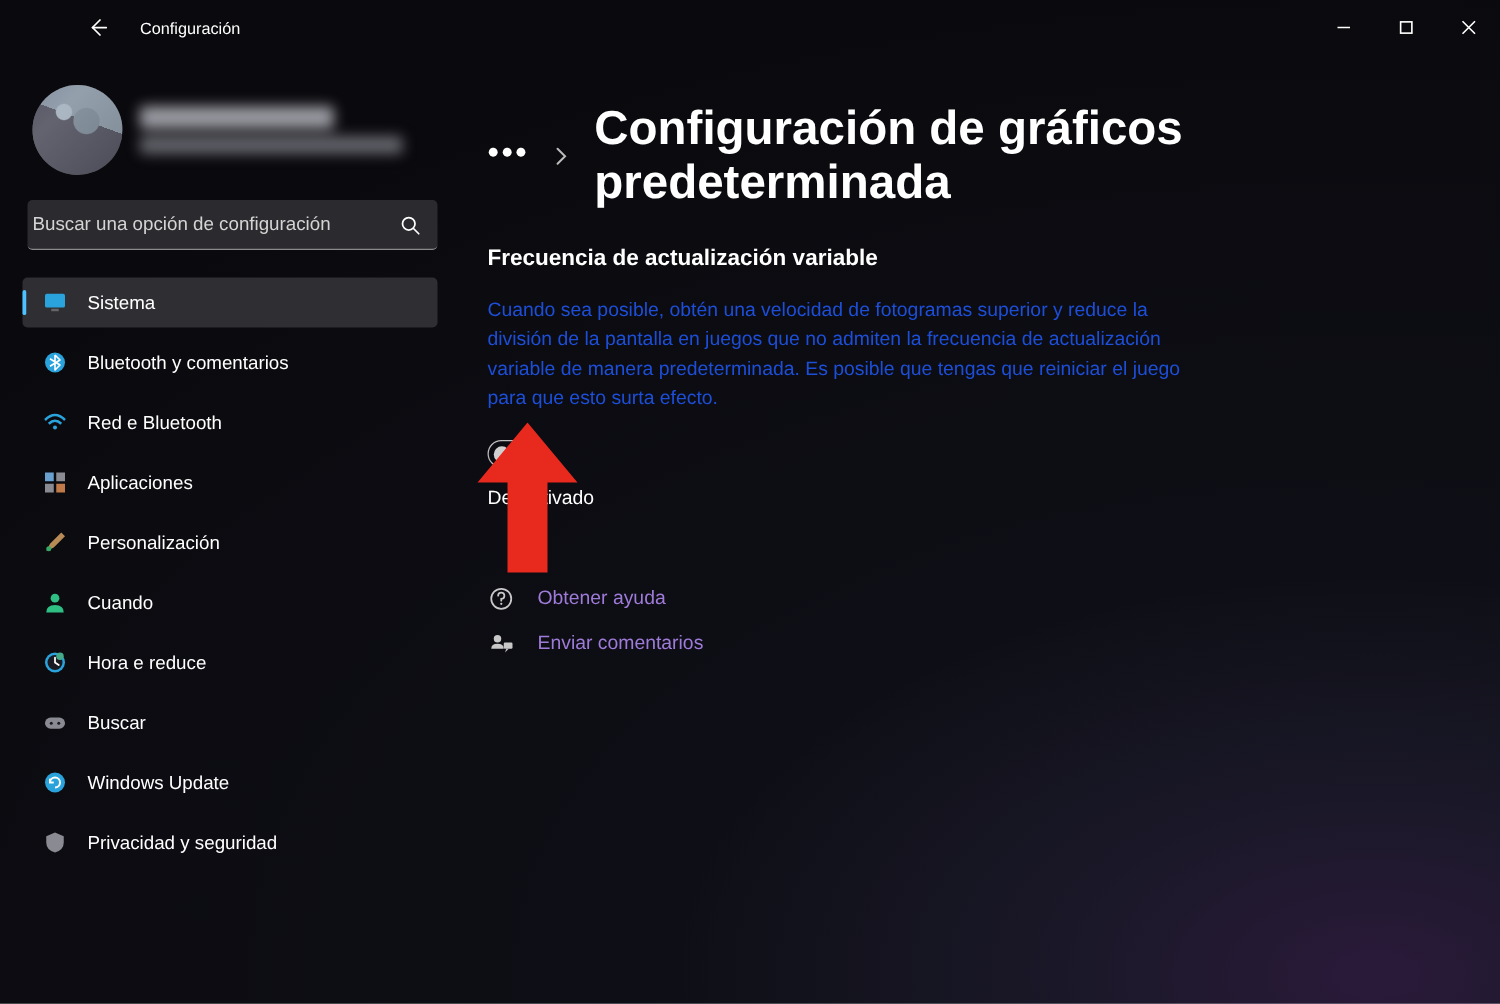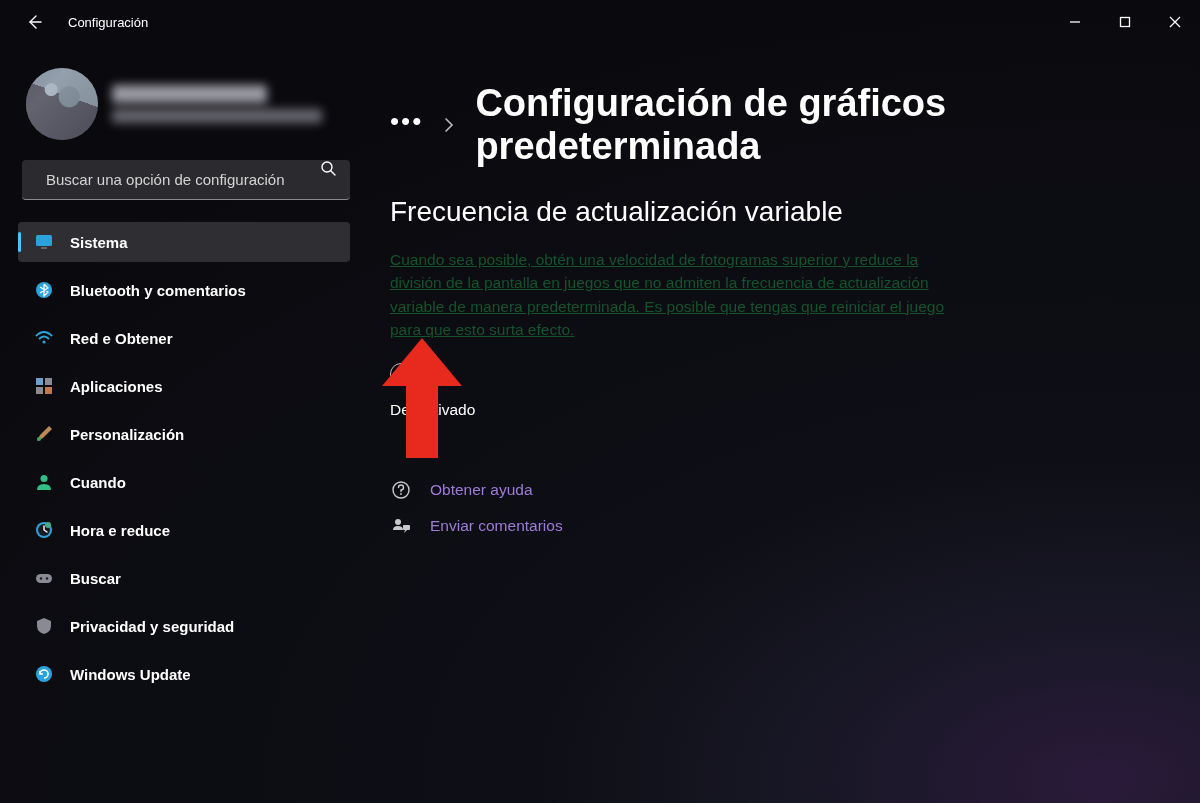--- a/index.html
+++ b/index.html
@@ -6,21 +6,21 @@
   body {
     width: 1200px; height: 803px;
     background: radial-gradient(ellipse 1400px 800px at 1100px 780px, #2a1a3a 0%, #1a1828 18%, #0e0f16 40%, #0a0a0e 100%);
     font-family: "Segoe UI", Arial, sans-serif;
     color: #ffffff;
     overflow: hidden;
     position: relative;
   }
   .titlebar {
     display: flex; align-items: center;
-    height: 44px; padding: 0 0 0 20px;
+    height: 44px; padding: 0 0 0 20px; margin-left: 44px;
   }
   .back-btn { width: 28px; height: 28px; display:flex; align-items:center; justify-content:center; cursor:pointer; }
   .app-title { margin-left: 20px; font-size: 13px; font-weight: 400; }
   .win-controls { margin-left:auto; display:flex; }
   .win-btn { width: 50px; height:38px; display:flex; align-items:center; justify-content:center; cursor:pointer; }
   .layout { display:flex; height: calc(100% - 44px); }
   .sidebar { width: 360px; padding: 10px 10px 0 18px; }
   .profile { display:flex; align-items:center; gap:14px; margin: 14px 0 20px 8px; position:relative; }
   .avatar { width:72px; height:72px; border-radius:50%; overflow:hidden; flex-shrink:0;
     background: linear-gradient(135deg, #5a5a6a 0%, #888 30%, #3a3a3a 100%);
@@ -31,50 +31,49 @@
       radial-gradient(circle at 35% 30%, #bcd 6px, transparent 7px),
       radial-gradient(circle at 60% 40%, #89a 10px, transparent 11px),
       linear-gradient(200deg, #9ab 0 40%, #556 40% 100%);
     opacity:.7;
   }
   .profile-text { filter: blur(5px); }
   .pline1 { width: 155px; height: 18px; background:#9a9aa2; border-radius:3px; margin-bottom:6px; }
   .pline2 { width: 210px; height: 14px; background:#66666e; border-radius:3px; }
   .search {
     width: 328px; height: 40px; background: #2b2b2f; border-radius:4px;
-    display:flex; padding:0 14px 0 24px; margin: 0 0 22px 4px;
+    display:flex; align-items:center; padding:0 14px 0 4px; margin: 0 0 22px 4px;
     border-bottom: 1.5px solid #8a8a8a;
   }
   .search input {
     flex:1; background:transparent; border:none; outline:none;
     color:#e8e8e8; font-size:15px;
   }
   .search input::placeholder{ color:#d4d4d4; }
   .search-ico{ color:#fff; }
   .nav { list-style:none; }
   .nav li {
     display:flex; align-items:center; gap:16px;
     height: 40px; padding: 0 12px 0 16px; border-radius:4px;
     font-size: 15px; cursor:pointer; position:relative;
     margin-bottom: 8px;
-    font-weight: bold;
   }
   .nav li.active { background:#2e2e33; }
   .nav li.active::before {
     content:""; position:absolute; left:0; top:10px; bottom:10px; width:3px;
     background:#4cc2ff; border-radius:2px;
   }
   .nav .ico { width:20px; height:20px; display:flex; align-items:center; justify-content:center; flex-shrink:0; }
   .main { flex:1; padding: 38px 40px 0 30px; }
   .breadcrumb { display:flex; align-items:center; gap:18px; margin-bottom: 28px; }
   .bc-more { font-size:26px; letter-spacing:2px; cursor:pointer; line-height:1; padding-bottom:8px;}
   .bc-chev { width:18px; height:18px; }
   .bc-title { font-size: 38px; font-weight:600; }
-  .section-h { font-size: 28px; font-weight:400; margin-bottom: 20px; }
-  .section-p { font-size: 15.5px; line-height:1.5; color:#14532d; max-width: 560px; margin-bottom: 22px; text-decoration: underline; }
+  .section-h { font-size: 18px; font-weight:700; margin-bottom: 20px; }
+  .section-p { font-size: 15.5px; line-height:1.5; color:#1d4ed8; max-width: 560px; margin-bottom: 22px; }
   .toggle-row { display:flex; gap:16px; margin-bottom: 60px; flex-direction: column; }
   .toggle {
     width: 46px; height:22px; border:1px solid #bdbdbd; border-radius:11px;
     position:relative; cursor:pointer; background:transparent;
   }
   .toggle .knob {
     position:absolute; left:4px; top:4px; width:13px; height:13px; border-radius:50%;
     background:#d0d0d0;
   }
   .toggle-label { font-size:15.5px; }
@@ -157,21 +156,21 @@
         <span>Bluetooth y comentarios</span>
       </li>
       <li>
         <span class="ico">
             <svg width="20" height="20" viewBox="0 0 20 20">
               <path d="M2 8 Q10 0 18 8" stroke="#2aa3dc" stroke-width="2" fill="none"></path>
               <path d="M5 11 Q10 6 15 11" stroke="#2aa3dc" stroke-width="2" fill="none"></path>
               <circle cx="10" cy="14" r="1.6" fill="#2aa3dc"></circle>
             </svg>
           </span>
-        <span>Red e Obtener</span>
+        <span>Red e Bluetooth</span>
       </li>
       <li>
         <span class="ico">
             <svg width="20" height="20" viewBox="0 0 20 20">
               <rect x="2" y="2" width="7" height="7" fill="#6aa0d0"></rect>
               <rect x="11" y="2" width="7" height="7" fill="#8a8a92"></rect>
               <rect x="2" y="11" width="7" height="7" fill="#8a8a92"></rect>
               <rect x="11" y="11" width="7" height="7" fill="#c07a4a"></rect>
             </svg>
           </span>
@@ -212,34 +211,34 @@
               <rect x="2" y="6" width="16" height="9" rx="4.5" fill="#8a8a92"></rect>
               <circle cx="7" cy="10.5" r="1.2" fill="#1a1a22"></circle>
               <circle cx="13" cy="10.5" r="1.2" fill="#1a1a22"></circle>
             </svg>
           </span>
         <span>Buscar</span>
       </li>
       <li>
         <span class="ico">
             <svg width="20" height="20" viewBox="0 0 20 20">
-              <path d="M10 2 L17 5 V10 Q17 16 10 18 Q3 16 3 10 V5 Z" fill="#8a8a92"></path>
-            </svg>
-          </span>
-        <span>Privacidad y seguridad</span>
-      </li>
-      <li>
-        <span class="ico">
-            <svg width="20" height="20" viewBox="0 0 20 20">
               <circle cx="10" cy="10" r="8" fill="#2aa3dc"></circle>
               <path d="M6 10 A4 4 0 1 1 10 14" stroke="#fff" stroke-width="1.6" fill="none"></path>
               <path d="M6 7 V10 H9" stroke="#fff" stroke-width="1.6" fill="none"></path>
             </svg>
           </span>
         <span>Windows Update</span>
+      </li>
+      <li>
+        <span class="ico">
+            <svg width="20" height="20" viewBox="0 0 20 20">
+              <path d="M10 2 L17 5 V10 Q17 16 10 18 Q3 16 3 10 V5 Z" fill="#8a8a92"></path>
+            </svg>
+          </span>
+        <span>Privacidad y seguridad</span>
       </li>
     </ul>
   </aside>
 
   <main class="main">
     <div class="breadcrumb">
       <span class="bc-more">•••</span>
       <svg class="bc-chev" viewBox="0 0 16 16">
           <path d="M5 2 L11 8 L5 14" stroke="#bbb" stroke-width="1.6" fill="none" stroke-linecap="round"></path>
         </svg>

